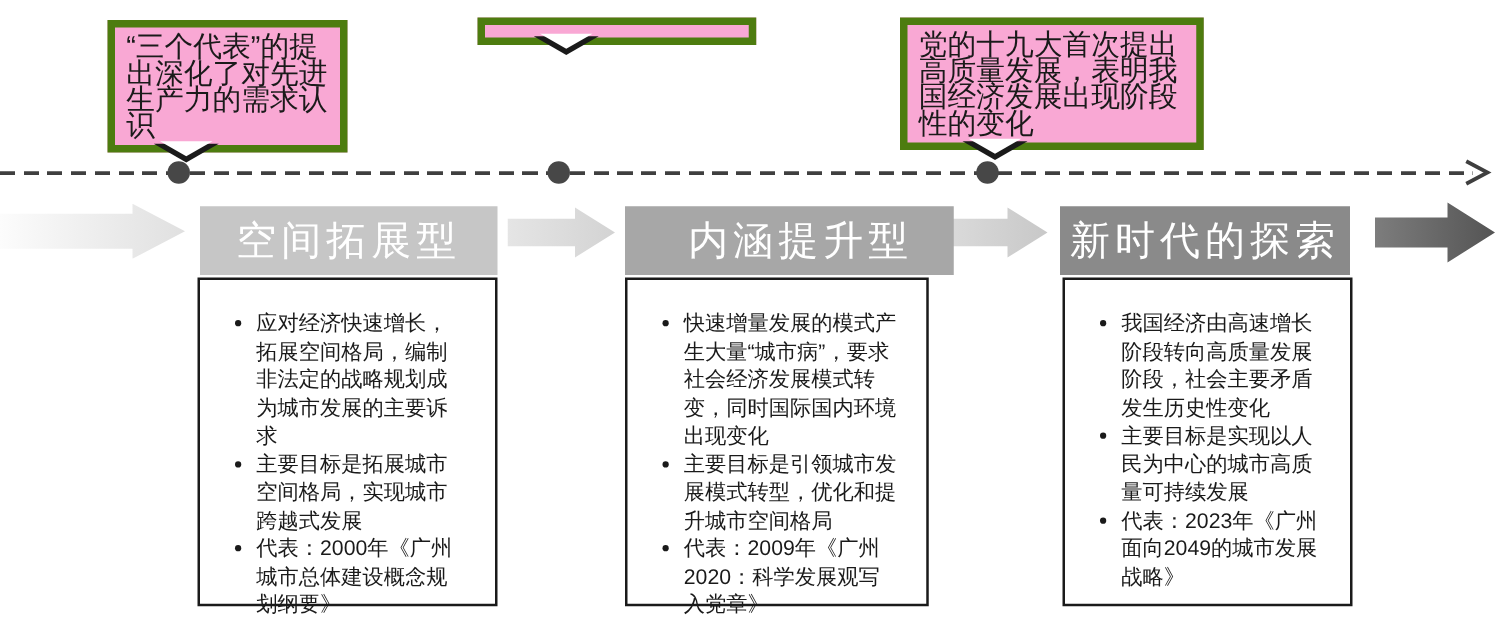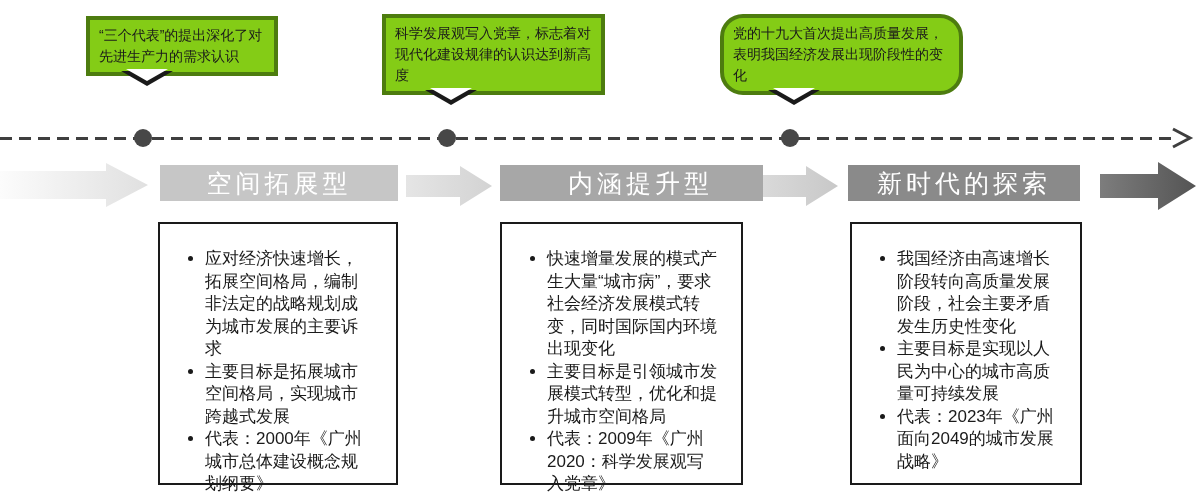--- a/index.html
+++ b/index.html
@@ -2,52 +2,52 @@
 <html><head>
 <meta charset="utf-8">
 <style>
   html,body{margin:0;padding:0;background:#fff;}
   .canvas{
     position:relative;width:1200px;height:502px;background:#ffffff;overflow:hidden;
     font-family:"Liberation Sans","DejaVu Sans",sans-serif;color:#1a1a1a;
   }
   
   .callout{
-    position:absolute;background:#84cc16;border:4px solid #4d7c0f;
-    font-size:14px;line-height:21px;padding:5px 8px 5px 9px;box-sizing:border-box;
+    position:absolute;background:#f9a8d4;border:6px solid #4d7c0f;
+    font-size:23px;line-height:21px;padding:5px 8px 5px 9px;box-sizing:border-box;
   }
   .callout .tail-border,.callout .tail-fill{position:absolute;width:0;height:0;}
   .callout .tail-border{
     bottom:-14px;border-left:26px solid transparent;border-right:26px solid transparent;
     border-top:15px solid #1a1a1a;
   }
   .callout .tail-fill{
     bottom:-9px;border-left:21px solid transparent;border-right:21px solid transparent;
     border-top:12px solid #ffffff;
   }
   .c1{left:86px;top:16px;width:192px;}
   .c1 .tail-border{left:31px;} .c1 .tail-fill{left:36px;}
   .c2{left:382px;top:14px;width:223px;}
   .c2 .tail-border{left:39px;} .c2 .tail-fill{left:44px;}
-  .c3{left:720px;top:14px;width:243px;border-radius:23px;}
+  .c3{left:720px;top:14px;width:243px;}
   .c3 .tail-border{left:44px;} .c3 .tail-fill{left:49px;}
   
   .dash-line{
     position:absolute;left:0;top:137px;width:1178px;height:3px;
     background:repeating-linear-gradient(90deg,#3f3f3f 0 12px,transparent 12px 19px);
   }
   .line-arrowhead{position:absolute;left:1168px;top:125px;}
   .tnode{
     position:absolute;top:129px;width:18px;height:18px;border-radius:50%;background:#474747;
   }
   .n1{left:134px;} .n2{left:438px;} .n3{left:781px;}
   
   .bar{
-    position:absolute;top:165px;height:36px;display:flex;align-items:center;justify-content:center;
-    color:#ffffff;font-size:25px;letter-spacing:4px;
+    position:absolute;top:165px;height:55px;display:flex;align-items:center;justify-content:center;
+    color:#ffffff;font-size:32px;letter-spacing:4px;
   }
   .b1{left:160px;width:238px;}
   .b2{left:500px;width:245px;}
   .b3{left:848px;width:232px;}
   
   .blockarrow{position:absolute;}
   
   .detail{
     position:absolute;top:222px;height:263px;border:2px solid #1a1a1a;background:#fff;
     box-sizing:border-box;padding:8px 8px 4px 4px;
@@ -62,21 +62,20 @@
 <body>
 
 <div class="canvas">
 
   <div class="callout c1">
     <span>“三个代表”的提出深化了对先进生产力的需求认识</span>
     <span class="tail-border"></span>
     <span class="tail-fill"></span>
   </div>
   <div class="callout c2">
-    <span>科学发展观写入党章，标志着对现代化建设规律的认识达到新高度</span>
     <span class="tail-border"></span>
     <span class="tail-fill"></span>
   </div>
   <div class="callout c3">
     <span>党的十九大首次提出高质量发展，表明我国经济发展出现阶段性的变化</span>
     <span class="tail-border"></span>
     <span class="tail-fill"></span>
   </div>
 
   <div class="dash-line"></div>

